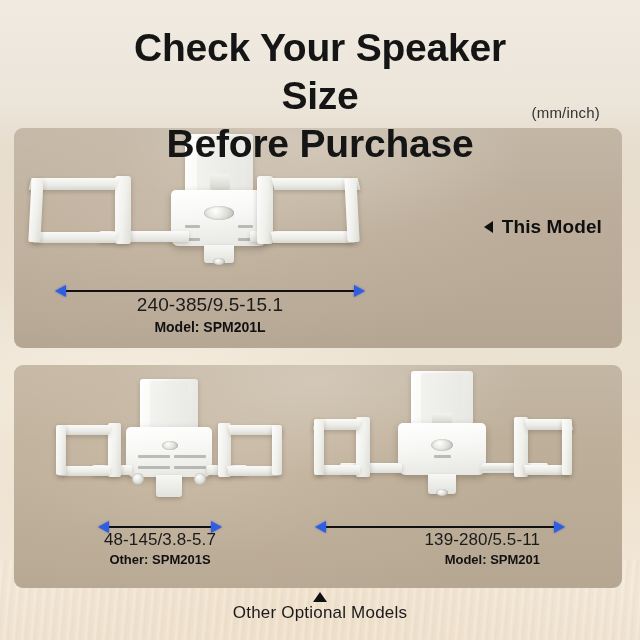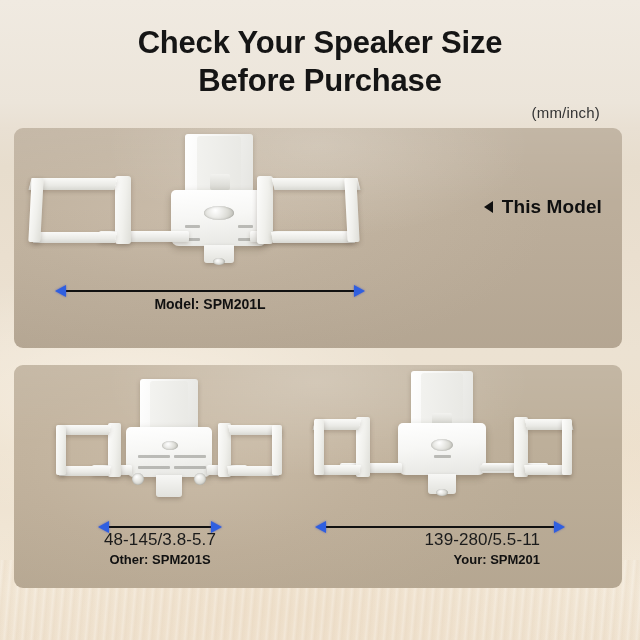--- a/index.html
+++ b/index.html
@@ -50,21 +50,21 @@
   }
 
   
   .header {
     position: absolute;
     top: 24px; left: 0; right: 0;
     text-align: center;
     z-index: 5;
   }
   .title {
-    font-size: 31px;
+    font-size: 39px;
     font-weight: 700;
     line-height: 1.23;
     letter-spacing: -0.2px;
     color: #151515;
     margin: 0 auto;
     width: 430px;
   }
   .unit-note {
     position: absolute;
     top: 104px;
@@ -205,21 +205,21 @@
     line-height: 1.2;
     white-space: nowrap;
   }
   .caption.small .size { font-size: 17px; }
   .caption.small .model { font-size: 13px; }
 
   
   .this-model {
     position: absolute;
     right: 38px;
-    top: 196px;
+    top: 216px;
     display: flex;
     align-items: center;
     gap: 9px;
     z-index: 6;
   }
   .tri-left {
     width: 0; height: 0;
     border-top: 6px solid transparent;
     border-bottom: 6px solid transparent;
     border-right: 9px solid #101010;
@@ -299,20 +299,21 @@
       <div class="pr-knob" style="left:199px; top:130px; width:12px; height:7px;"></div>
     </div>
   </div>
 
   <div class="dim" style="left:55px; top:284px; width:310px;">
     <div class="dim-head left"></div>
     <div class="dim-line"></div>
     <div class="dim-head right"></div>
   </div>
   <div class="caption" style="left:55px; top:294px; width:310px;">
+    <div class="size">240-385/9.5-15.1</div>
     <div class="model">Model: SPM201L</div>
   </div>
 
   <div class="this-model">
     <div class="tri-left"></div>
     <div class="this-model-label">This Model</div>
   </div>
 
   <div class="panel panel-alt">
     <div class="panel-shade"></div>
@@ -374,16 +375,20 @@
     <div class="model">Other: SPM201S</div>
   </div>
 
   <div class="dim" style="left:315px; top:520px; width:250px;">
     <div class="dim-head left"></div>
     <div class="dim-line"></div>
     <div class="dim-head right"></div>
   </div>
   <div class="caption small" style="left:340px; top:530px; width:200px;text-align:right;">
     <div class="size">139-280/5.5-11</div>
-    <div class="model">Your: SPM201</div>
-  </div>
-
+    <div class="model">Model: SPM201</div>
+  </div>
+
+  <div class="footer-note">
+    <div class="tri-up"></div>
+    <div class="footer-label">Other Optional Models</div>
+  </div>
 </div>
 
 </body></html>

